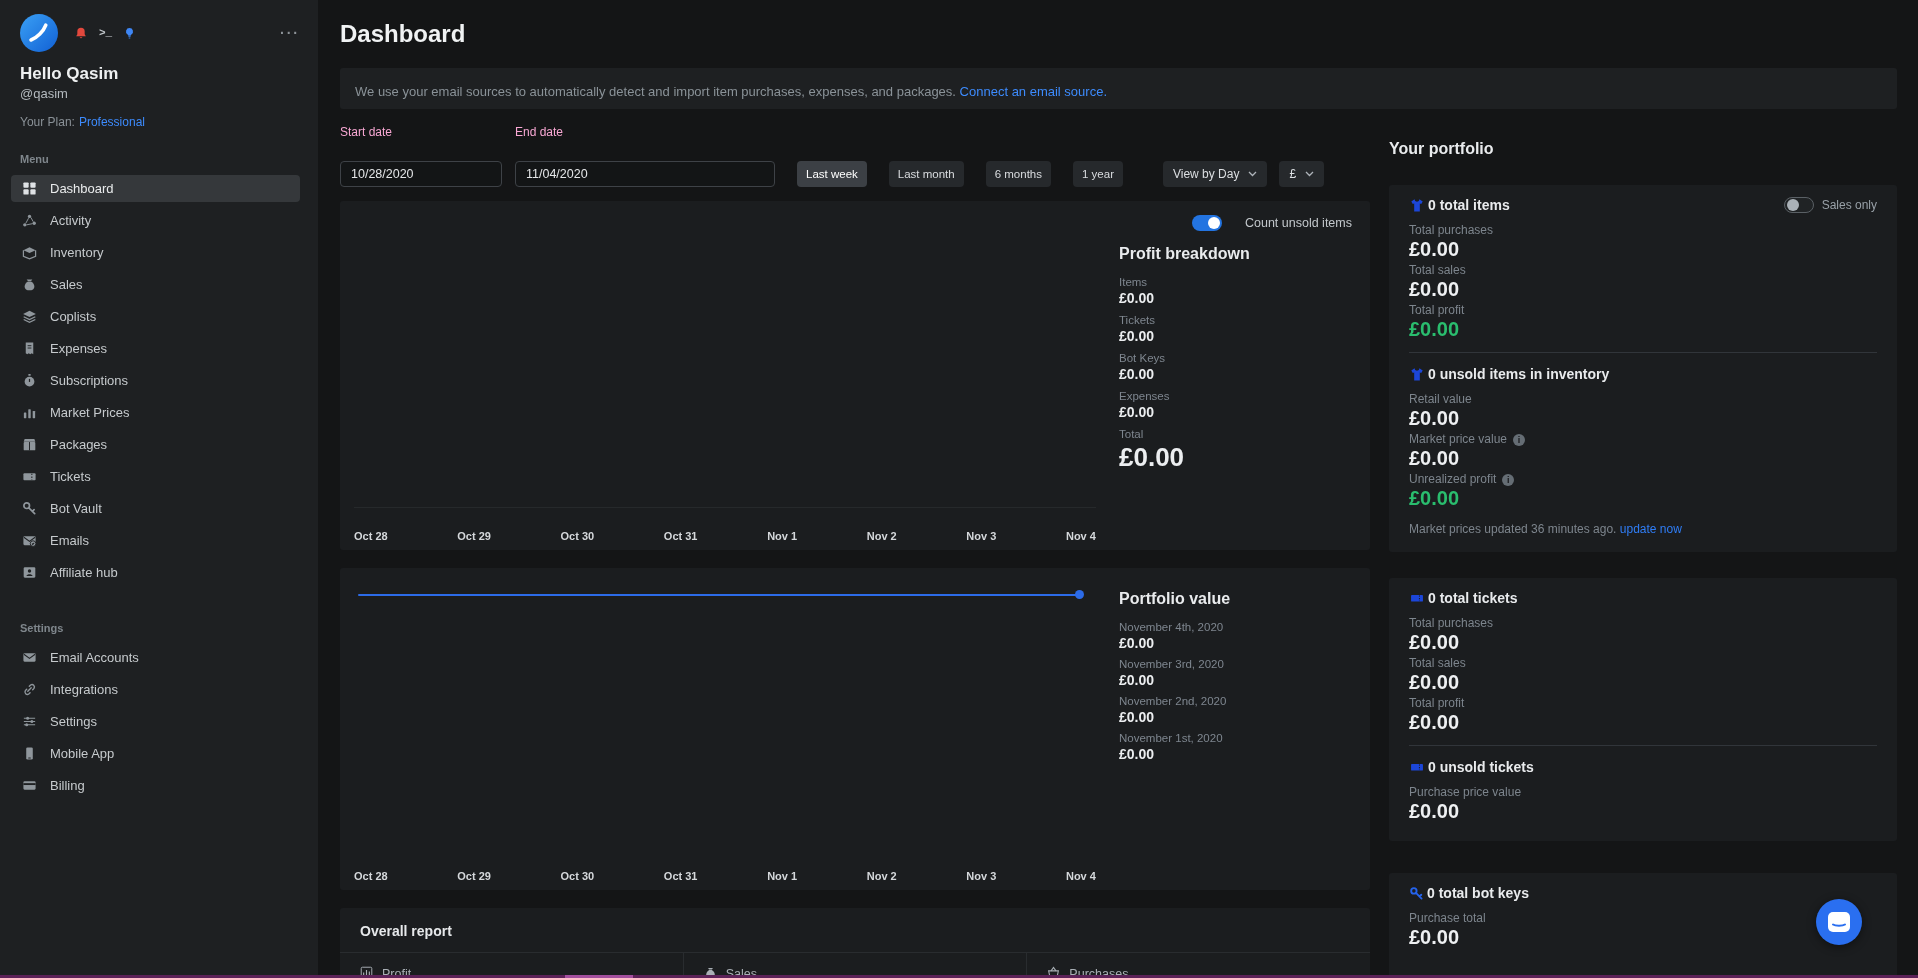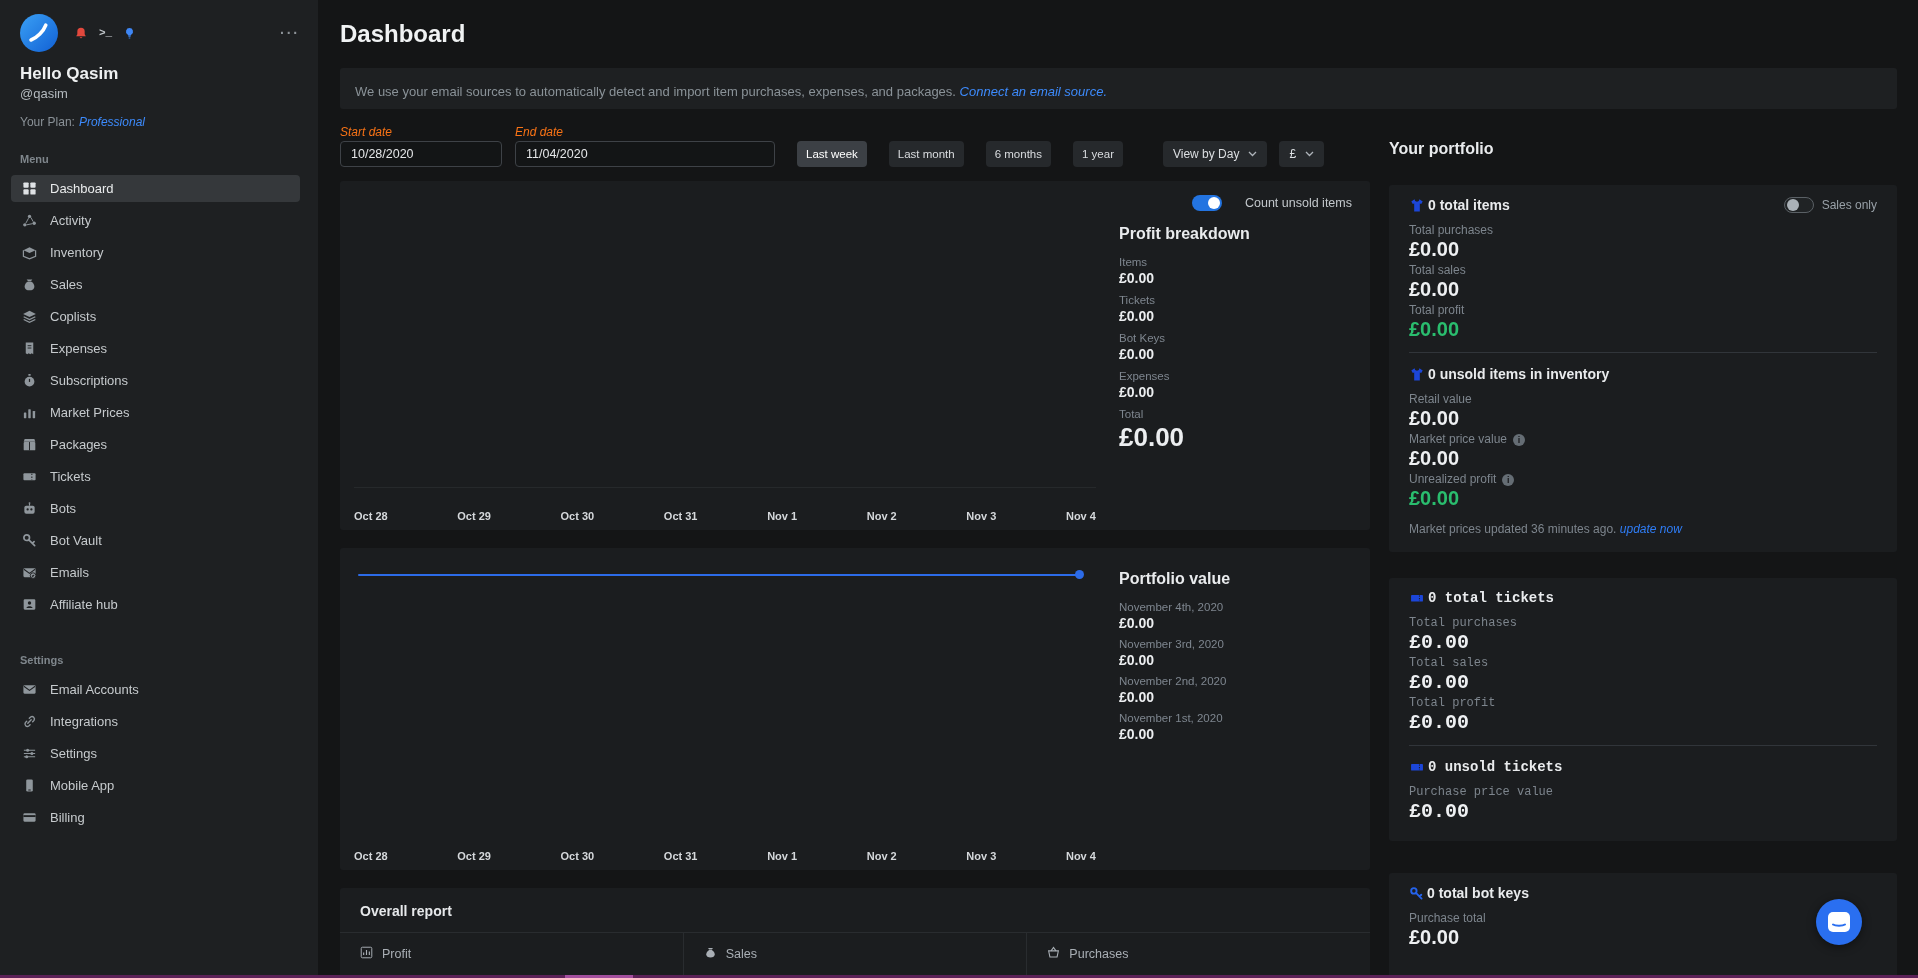--- a/index.html
+++ b/index.html
@@ -1,18 +1,18 @@
 <!DOCTYPE html>
 <html><head>
 <meta charset="utf-8">
 <style>
   html,body{margin:0;padding:0;background:#141516;font-family:"Liberation Sans","DejaVu Sans",sans-serif;}
   body{width:1918px;height:978px;overflow:hidden;position:relative;}
   .app{display:flex;height:978px;}
-  a{text-decoration:none;cursor:pointer;font-style:italic;}
+  a{text-decoration:none;cursor:pointer;}
 
   
   .sidebar{width:318px;min-width:318px;background:#1e2022;height:100%;box-sizing:border-box;}
   .sb-top{display:flex;align-items:center;padding:14px 18px 0 20px;}
   .logo{width:38px;height:38px;cursor:pointer;}
   .sb-icons{display:flex;gap:11px;margin-left:16px;align-items:center;}
   .sb-icons span{cursor:pointer;display:flex;align-items:center;}
   .term{font-family:"Liberation Mono","DejaVu Sans Mono",monospace;font-size:11px;font-weight:700;color:#c3c8cc;}
   .more{margin-left:auto;color:#8d9398;font-size:14px;letter-spacing:2px;font-weight:700;cursor:pointer;}
   .greet{font-size:17px;font-weight:700;color:#eef0f1;margin:12px 20px 0;}
@@ -36,21 +36,21 @@
   .bn-link{color:#3d8bfd;}
 
   .cols{display:flex;gap:19px;margin-top:16px;}
   .leftcol{width:1030px;min-width:1030px;}
   .rightcol{width:508px;}
 
   
   .filters{display:flex;align-items:flex-end;}
   .fgroup{display:flex;flex-direction:column;}
   .fgroup.g2{margin-left:13px;}
-  .fgroup label{font-size:12px;color:#f97316;margin-bottom:2px;font-style:italic;}
+  .fgroup label{font-size:12px;color:#f9a8d4;margin-bottom:22px;}
   .din{background:#131516;border:1px solid #3e4247;border-radius:4px;height:26px;box-sizing:border-box;color:#e4e6e8;font-size:12.5px;padding:0 10px;font-family:inherit;outline:none;}
   .w1{width:162px;}
   .w2{width:260px;}
   .rbtns{display:flex;gap:22px;margin-left:22px;}
   .rbtn{height:26px;padding:0 9px;font-size:11.5px;border:none;border-radius:4px;background:#26292c;color:#d9dcdf;font-family:inherit;cursor:pointer;}
   .rbtn.active{background:#3c4045;color:#fff;}
   .sel{display:flex;align-items:center;gap:9px;background:#26292c;border-radius:4px;height:26px;padding:0 10px;font-size:12px;color:#dcdfe2;cursor:pointer;}
   .sel.vb{margin-left:40px;}
   .sel.cur{margin-left:12px;}
 
@@ -84,21 +84,21 @@
   
   .rp-title{font-size:14px;font-weight:700;color:#e6e8ea;padding:15px 20px 13px;border-bottom:1px solid #292c2f;}
   .rp-cols{display:flex;}
   .rp-col{flex:1;padding:13px 20px;display:flex;align-items:center;gap:9px;font-size:12.5px;color:#a9afb5;border-left:1px solid #292c2f;}
   .rp-col:first-child{border-left:none;}
 
   
   .rightcol h2{font-size:16px;font-weight:700;color:#e9ebed;margin:15px 0 0;}
   .card{background:#1b1d1f;border-radius:3px;padding:12px 20px 16px;box-sizing:border-box;}
   .card.c1{margin-top:27px;}
-  .card.c2{margin-top:26px;font-family:Liberation Mono, monospace;}
+  .card.c2{margin-top:26px;}
   .card.c3{margin-top:32px;height:260px;}
   .cd-head{display:flex;align-items:center;gap:3px;margin-bottom:10px;}
   .cd-hd{font-size:14px;font-weight:700;color:#e9ebed;}
   .cd-ic{display:flex;align-items:center;}
   .so{margin-left:auto;display:flex;align-items:center;gap:8px;}
   .so-lb{font-size:12px;color:#98a0a7;}
   .stat{margin-bottom:2px;}
   .st-lb{font-size:12px;color:#7d858d;line-height:15px;display:flex;align-items:center;}
   .st-vl{font-size:20px;font-weight:700;color:#eef0f2;line-height:23px;}
   .grn{color:#2abd6e !important;}
@@ -252,32 +252,20 @@
           <svg width="15" height="15" viewBox="0 0 16 16">
             <rect x="1.5" y="4.5" width="13" height="7.5" rx="1" fill="#8f969c"></rect>
             <path d="M10.5 5v6.5" stroke="#1e2022" stroke-width="1.1" stroke-dasharray="1.5 1.5"></path>
           </svg>
         </span>
       <span class="mi-lb">Tickets</span>
     </div>
     <div class="mi">
       <span class="mi-ic">
           <svg width="15" height="15" viewBox="0 0 16 16">
-            <rect x="2.5" y="5" width="11" height="8.5" rx="2" fill="#8f969c"></rect>
-            <circle cx="6" cy="9" r="1.2" fill="#1e2022"></circle>
-            <circle cx="10" cy="9" r="1.2" fill="#1e2022"></circle>
-            <path d="M8 5V3" stroke="#8f969c" stroke-width="1.2"></path>
-            <circle cx="8" cy="2.2" r="1" fill="#8f969c"></circle>
-          </svg>
-        </span>
-      <span class="mi-lb">Bots</span>
-    </div>
-    <div class="mi">
-      <span class="mi-ic">
-          <svg width="15" height="15" viewBox="0 0 16 16">
             <circle cx="5" cy="5" r="3" fill="none" stroke="#8f969c" stroke-width="1.8"></circle>
             <path d="M7.3 7.3l6.2 6.2M11 11l1.9-1.9" stroke="#8f969c" stroke-width="1.8" fill="none" stroke-linecap="round"></path>
           </svg>
         </span>
       <span class="mi-lb">Bot Vault</span>
     </div>
     <div class="mi">
       <span class="mi-ic">
           <svg width="15" height="15" viewBox="0 0 16 16">
             <rect x="1.5" y="3.5" width="13" height="9.5" rx="1.2" fill="#8f969c"></rect>

